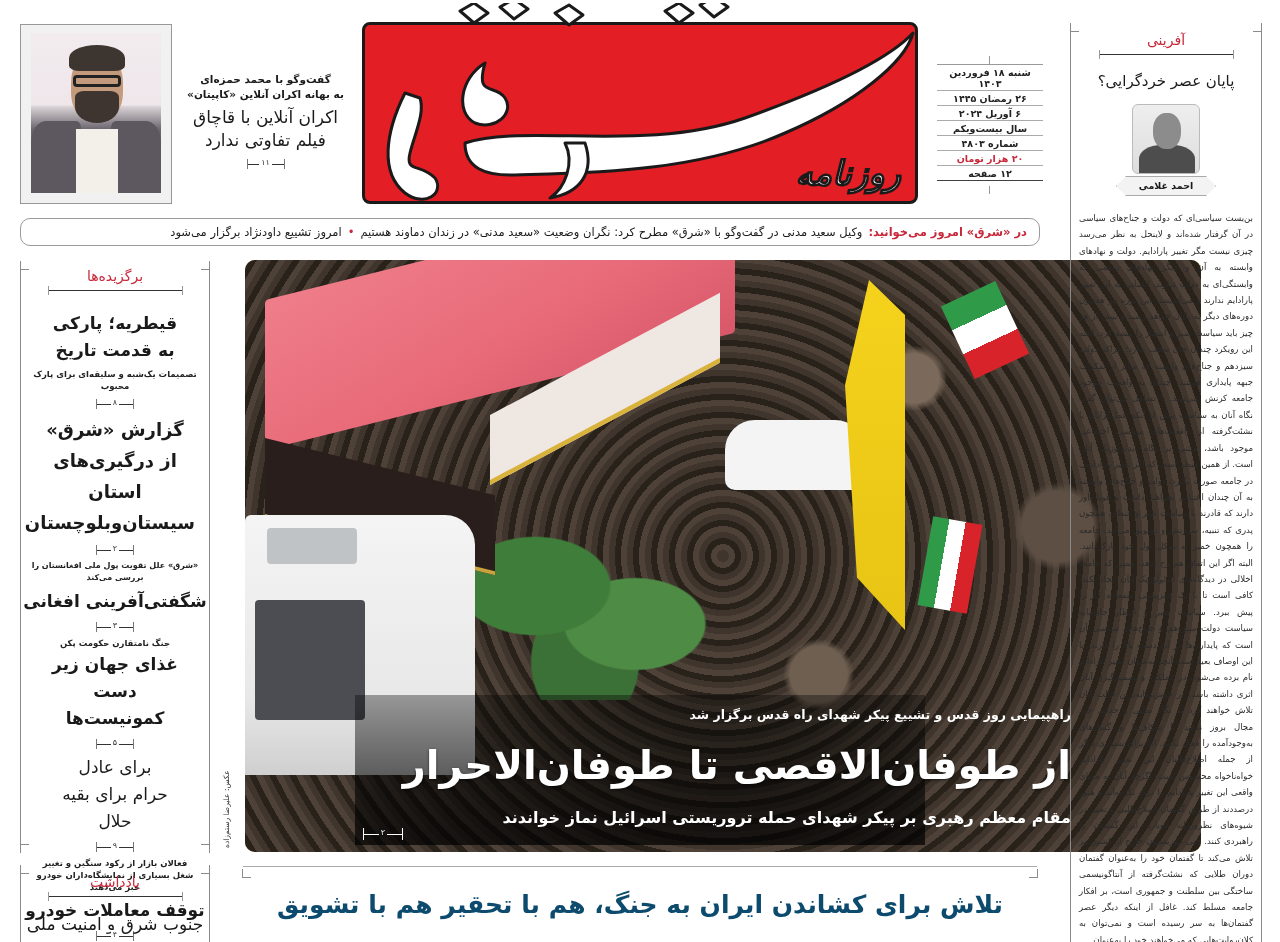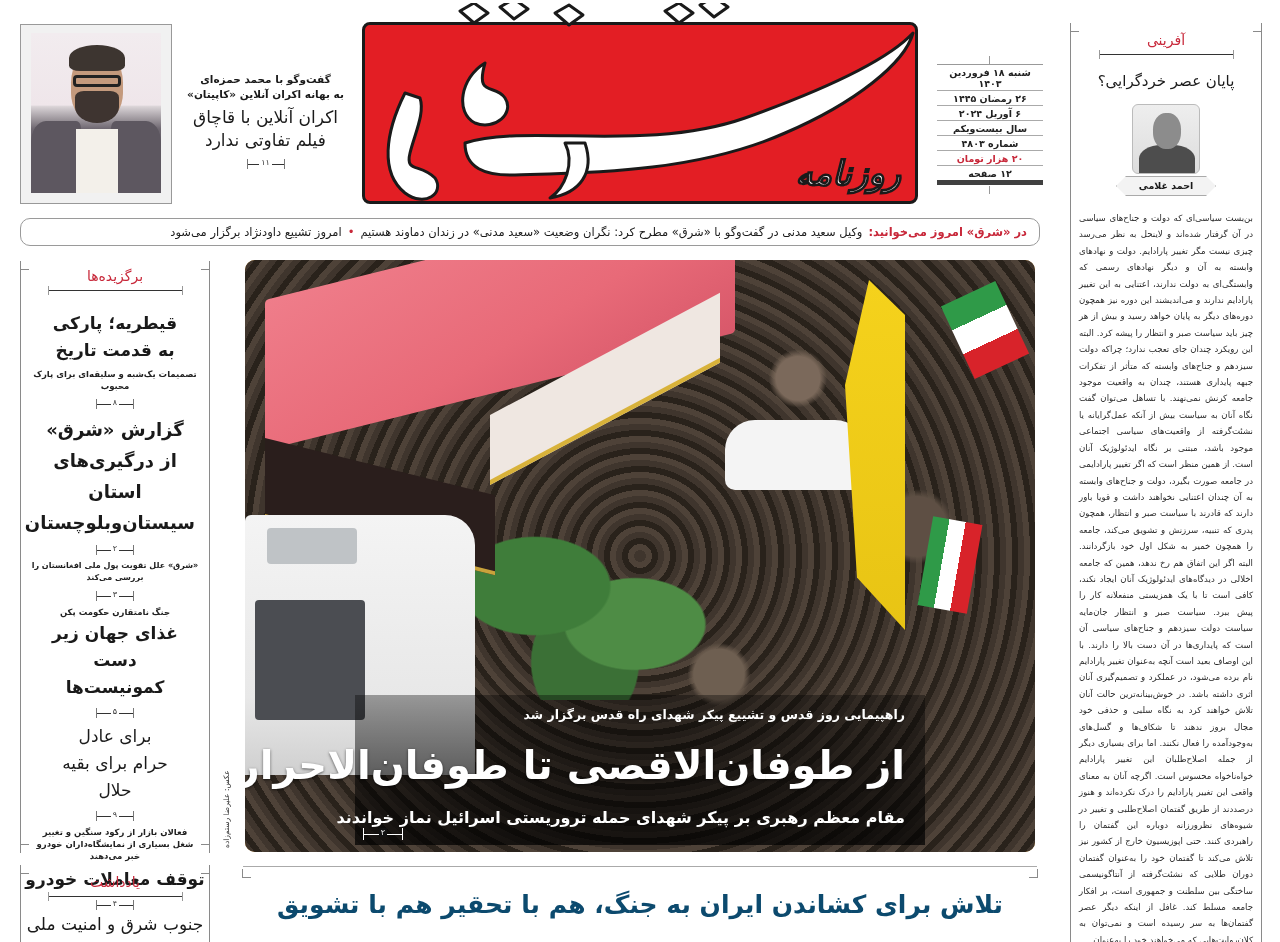--- a/index.html
+++ b/index.html
@@ -22,21 +22,21 @@
   .page-ref { position: relative; width: 38px; height: 12px; margin: 6px auto 4px; font-size: 8px; text-align: center; line-height: 9px; color: #333; }
   .page-ref::before { content: ""; position: absolute; left: 0; right: 0; top: 6px; border-top: 1px solid #333; }
   .page-ref::after { content: ""; position: absolute; left: 0; right: 0; top: 1px; height: 10px; border-left: 1px solid #777; border-right: 1px solid #777; }
   .page-ref span { position: relative; z-index: 1; background: #fff; padding: 0 2px; }
 
   
   .masthead { position: absolute; left: 362px; top: 22px; width: 556px; height: 182px; background: #e31e24; border: 3px solid #1a1a1a; border-radius: 8px; overflow: visible; }
   .masthead svg { position: absolute; left: 0; top: -22px; }
   .masthead-sub { position: absolute; right: 14px; bottom: 8px; color: #fff; font-family: "DejaVu Serif", serif; font-size: 34px; font-style: italic; font-weight: bold; -webkit-text-stroke: 1.5px #1a1a1a; }
 
-  .dateline { position: absolute; left: 937px; top: 64px; width: 106px; border-top: 1px solid #999; border-bottom: 5px solid #404040; }
+  .dateline { position: absolute; left: 937px; top: 64px; width: 106px; border-top: 1px solid #999; border-bottom: 1px solid #404040; }
   .dateline div { font-size: 9.5px; text-align: center; border-bottom: 1px solid #aaa; padding: 2px 0 1px; line-height: 11px; font-weight: bold; color: #222; }
   .dateline div:last-child { border-bottom: none; }
   .dateline .price { color: #c8283a; }
   .dateline-tick { position: absolute; left: 989px; width: 1px; height: 8px; background: #999; }
 
   .teaser-photo { position: absolute; left: 20px; top: 24px; width: 152px; height: 180px; border: 1.5px solid #999; background: #f1f1f1; }
   .teaser-photo .img { position: absolute; left: 10px; top: 8px; width: 130px; height: 160px; background: linear-gradient(180deg, #f2ecef 0%, #efe6ea 45%, #d9d3d6 46%, #6e6770 60%, #5b5560 100%); overflow: hidden; }
   .teaser-photo .head { position: absolute; left: 40px; top: 18px; width: 52px; height: 70px; border-radius: 45% 45% 40% 40%; background: #c49a7d; }
   .teaser-photo .hair { position: absolute; left: 38px; top: 12px; width: 56px; height: 26px; border-radius: 50% 50% 20% 20%; background: #3d3530; }
   .teaser-photo .beard { position: absolute; left: 44px; top: 58px; width: 44px; height: 32px; border-radius: 20% 20% 50% 50%; background: #3e3430; }
@@ -58,21 +58,21 @@
   .col-left { left: 20px; top: 262px; width: 190px; height: 590px; text-align: center; }
   .col-left .section-title { margin-top: 6px; }
   .col-left .title-rule { width: 135px; }
   .item-headline { font-size: 17px; font-weight: bold; line-height: 27px; color: #1a1a1a; }
   .item-kicker { font-size: 8.5px; font-weight: bold; line-height: 12px; color: #222; }
 
   .col-left-2 { left: 20px; top: 866px; width: 190px; height: 90px; text-align: center; }
   .col-left-2 .title-rule { width: 135px; }
 
   
-  .main-photo { position: absolute; left: 245px; top: 260px; width: 790px; height: 592px; border-radius: 10px; overflow: hidden; background: #a16207; }
+  .main-photo { position: absolute; left: 245px; top: 260px; width: 956px; height: 592px; border-radius: 10px; overflow: hidden; background: #a16207; }
   .main-photo .crowd { position: absolute; inset: 0; background:
       radial-gradient(circle at 20% 15%, #6a5d55 0 3%, transparent 4%),
       radial-gradient(circle at 70% 20%, #7a6a60 0 3%, transparent 4%),
       radial-gradient(circle at 85% 45%, #5b4f48 0 4%, transparent 5%),
       radial-gradient(circle at 60% 70%, #6c5f55 0 4%, transparent 5%),
       repeating-radial-gradient(circle at 50% 50%, #3a3330 0 6px, #4a413b 6px 12px, #231f1d 12px 18px);
       opacity: 0.95; }
   .main-photo .canopy { position: absolute; left: 20px; top: 40px; width: 470px; height: 150px; background: linear-gradient(160deg, #ef7d8a 0%, #e86a78 60%, #d8586a 100%); transform: skewY(-14deg); transform-origin: left top; border-radius: 4px; }
   .main-photo .canopy-trim { position: absolute; left: 20px; top: 178px; width: 230px; height: 80px; background: #2a1e1c; border-bottom: 4px solid #c9a23b; transform: skewY(14deg); transform-origin: left top; }
   .main-photo .portraits { position: absolute; left: 245px; top: 155px; width: 230px; height: 70px; background: #efe7e1; transform: skewY(-28deg); transform-origin: left top; border-bottom: 5px solid #d8b23a; }
@@ -183,20 +183,21 @@
     <div class="page-ref"><span>۸</span></div>
   </div>
 
   <div>
     <div class="item-headline" style="font-size:18px;line-height:31px;padding:0 14px;">گزارش «شرق» از درگیری‌های استان سیستان‌وبلوچستان</div>
     <div class="page-ref"><span>۲</span></div>
   </div>
 
   <div>
     <div class="item-kicker" style="font-size:8px;">«شرق» علل تقویت پول ملی افغانستان را بررسی می‌کند</div>
+    <div class="item-headline" style="margin-top:4px;">شگفتی‌آفرینی افغانی</div>
     <div class="page-ref"><span>۳</span></div>
   </div>
 
   <div>
     <div class="item-kicker">جنگ نامتقارن حکومت پکن</div>
     <div class="item-headline" style="padding:0 22px;margin-top:2px;">غذای جهان زیر دست کمونیست‌ها</div>
     <div class="page-ref"><span>۵</span></div>
   </div>
 
   <div>

